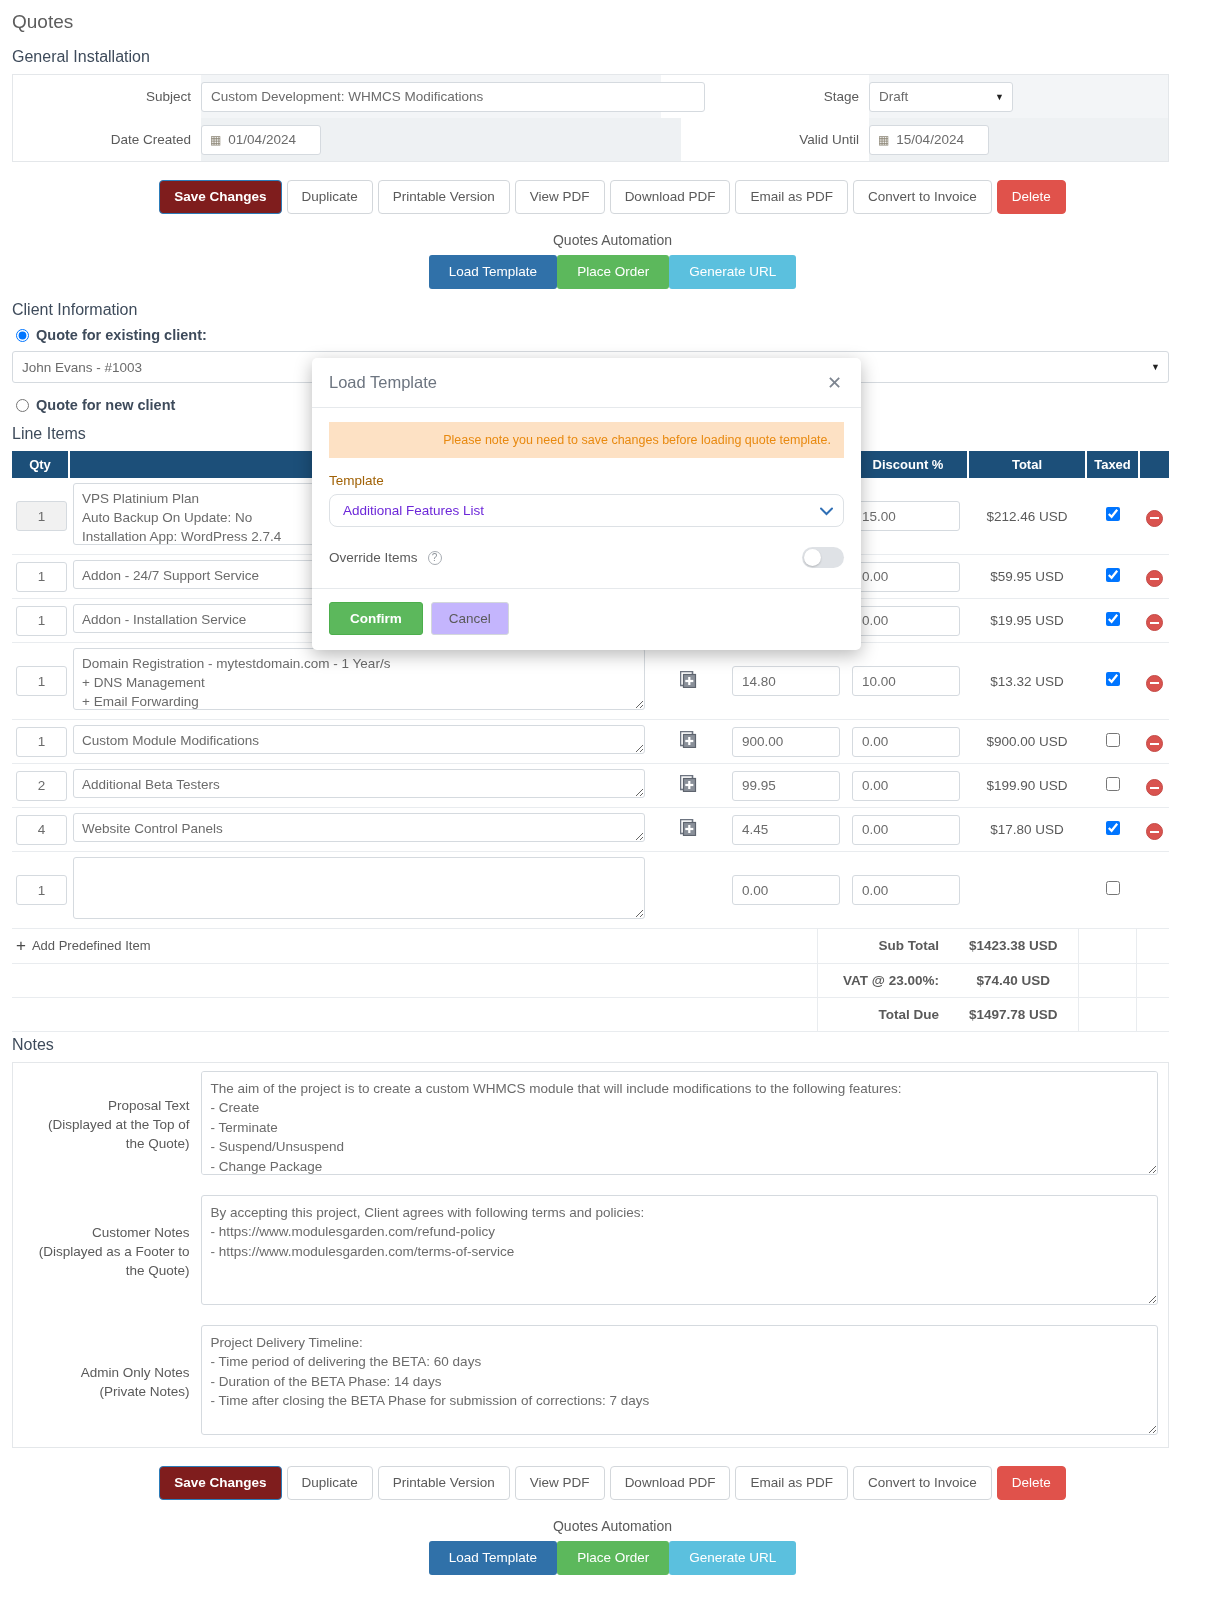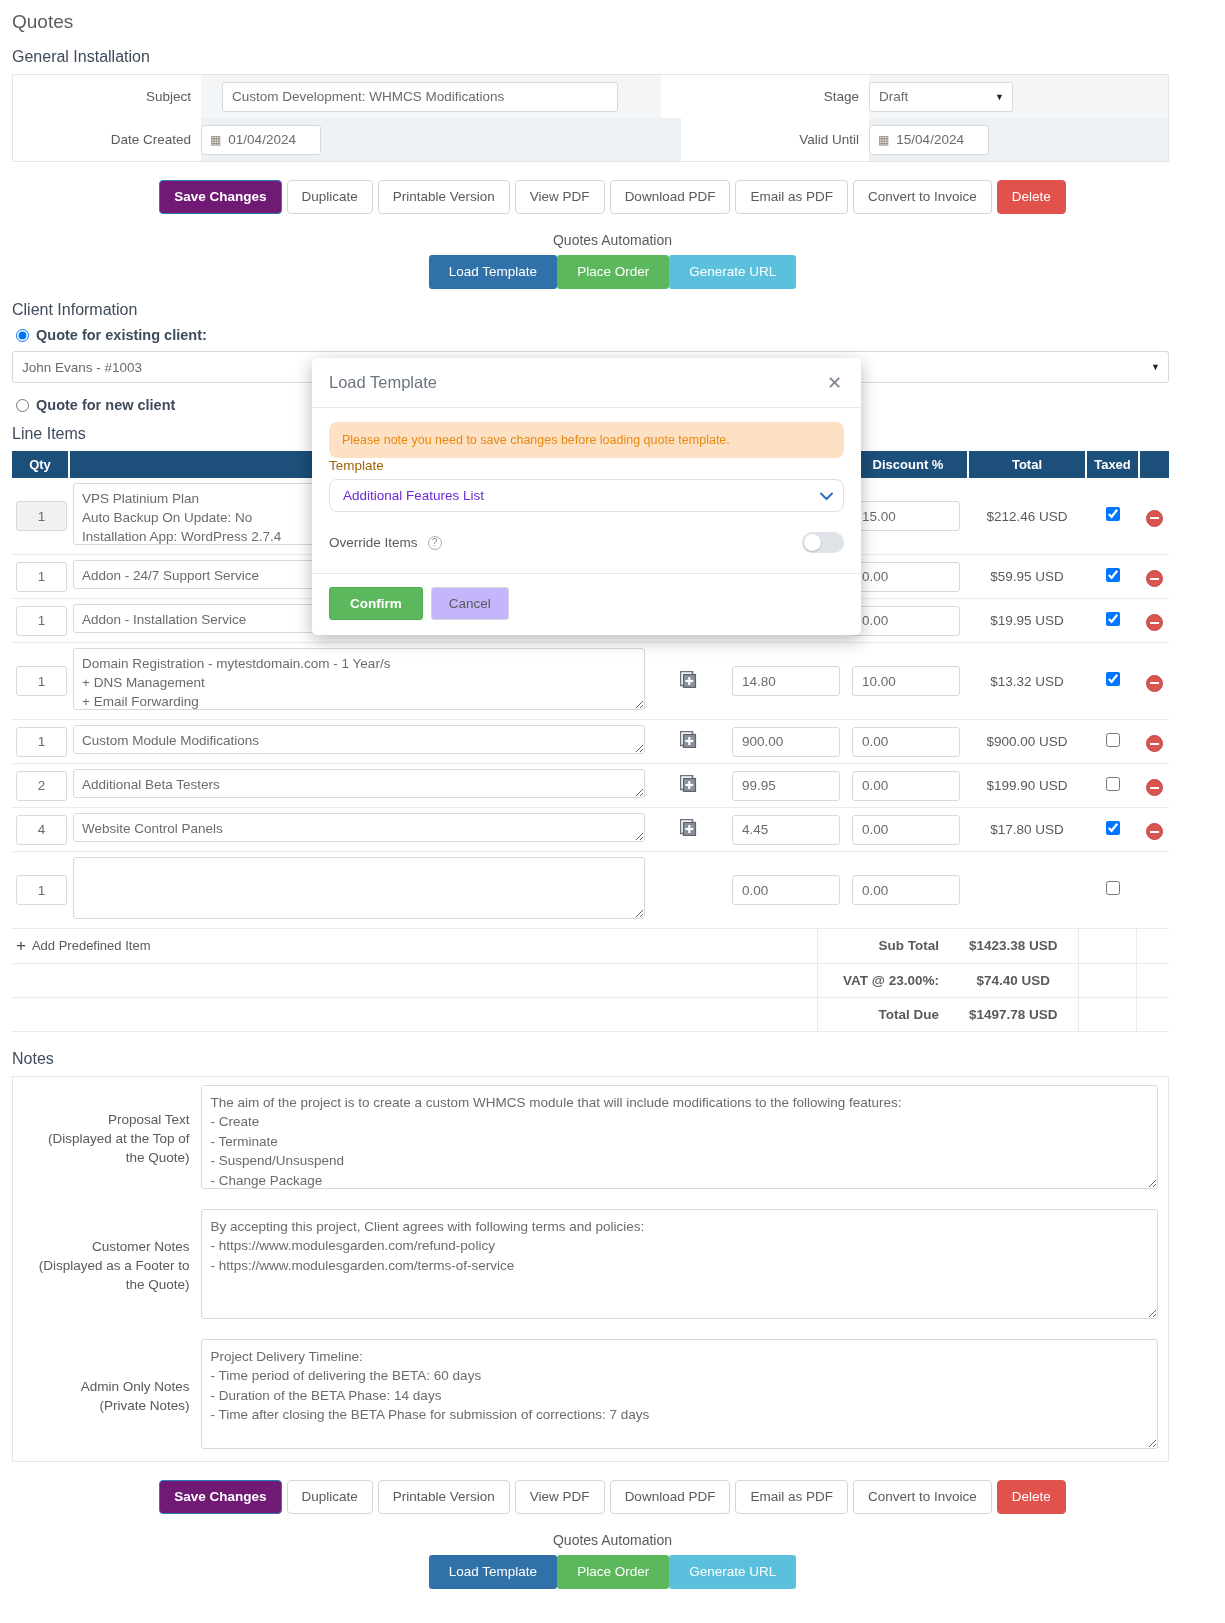--- a/index.html
+++ b/index.html
@@ -38,21 +38,21 @@
   .fld { background: #f3f5f7; padding-left: 0 !important; }
   .fld-shaded { background: #eef1f3; }
   .spacer-col { width: 20px; background: #ffffff; }
 
   input.txt, .fake-input {
     height: 30px; border: 1px solid #d5dadf; border-radius: 3px;
     background: #ffffff; font-size: 13.5px; color: #6b6b6b;
     padding: 0 9px; font-family: "Liberation Sans", sans-serif;
     outline: none;
   }
-  .subject-input { width: 396px; margin-left: 21px; }
+  .subject-input { width: 504px; }
   .date-input {
     width: 120px; display: inline-flex; align-items: center; gap: 7px;
     height: 30px; border: 1px solid #d5dadf; border-radius: 3px;
     background: #fff; padding: 0 8px; font-size: 13.5px; color: #6b6b6b;
   }
   .cal-ico { font-size: 12px; color: #8b8575; line-height: 1; }
 
   .sel-wrap { position: relative; display: inline-block; }
   .stage-select {
     width: 144px; height: 30px; border: 1px solid #d5dadf; border-radius: 3px;
@@ -66,21 +66,21 @@
   }
 
   
   .btn-row { display: flex; justify-content: center; gap: 5px; margin: 18px 0 0 0; }
   .btn {
     font-size: 13.5px; padding: 7px 14px 8px; border-radius: 4px;
     border: 1px solid #d3d7db; background: #ffffff; color: #5a5a5a;
     cursor: pointer; font-family: "Liberation Sans", sans-serif;
     line-height: 17px; white-space: nowrap;
   }
-  .btn-primary { background: #701a75; border-color: #2b7cb9; color: #ffffff; font-weight: bold; }
+  .btn-primary { background: #7f1d1d; border-color: #2b7cb9; color: #ffffff; font-weight: bold; }
   .btn-danger  { background: #e0524b; border-color: #e0524b; color: #ffffff; }
   .automation-label {
     text-align: center; font-size: 14px; color: #5a5a5a; margin: 18px 0 7px 0;
   }
   .auto-row { display: flex; justify-content: center; gap: 0; }
   .btn-auto { border-radius: 3px; padding: 9px 20px 10px; font-size: 13.5px;
               border: none; color: #fff; cursor: pointer;
               font-family: "Liberation Sans", sans-serif; }
   .btn-load  { background: #3071a9; }
   .btn-order { background: #5cb85c; }
@@ -200,21 +200,21 @@
   }
   .modal-title { font-size: 16.5px; color: #6d7580; font-weight: 400; }
   .modal-close {
     font-size: 18px; color: #7d8590; cursor: pointer; line-height: 14px;
     background: none; border: none; padding: 0 2px;
     font-family: "Liberation Sans", sans-serif;
   }
   .modal-body { padding: 14px 17px 20px; }
   .alert-warn {
     background: #fde1c4; color: #e8890f; font-size: 12.5px;
-    padding: 11px 13px; border-radius: 8px; margin-bottom: 0;
+    padding: 11px 13px; border-radius: 0; margin-bottom: 15px; text-align: right;
   }
   .form-label { font-size: 13.5px; color: #a16207; display: block; margin-bottom: 6px; }
   .modal-select-wrap { position: relative; }
   .modal-select {
     width: 100%; height: 33px; border: 1px solid #dde1e5; border-radius: 8px;
     background: #fff; font-size: 13.5px; color: #6d28d9; padding: 0 30px 0 13px;
     appearance: none; -webkit-appearance: none; outline: none;
     font-family: "Liberation Sans", sans-serif;
   }
   .modal-caret {
@@ -502,21 +502,21 @@
     <tr>
       <td class="tot-left"></td>
       <td class="tot-lbl">Total Due</td>
       <td class="tot-val">$1497.78 USD</td>
       <td class="tot-pad1"></td>
       <td class="tot-pad2"></td>
     </tr>
   </tbody>
     </table>
 
-  <h2 class="section-title" style="margin-top:16px">Notes</h2>
+  <h2 class="section-title" style="margin-top:2px">Notes</h2>
 
   <table class="notes-table">
     <tbody>
         <tr>
       <td class="notes-lbl">
         <div>Proposal Text</div>
         <div>(Displayed at the Top of</div>
         <div>the Quote)</div>
       </td>
       <td class="notes-fld">

